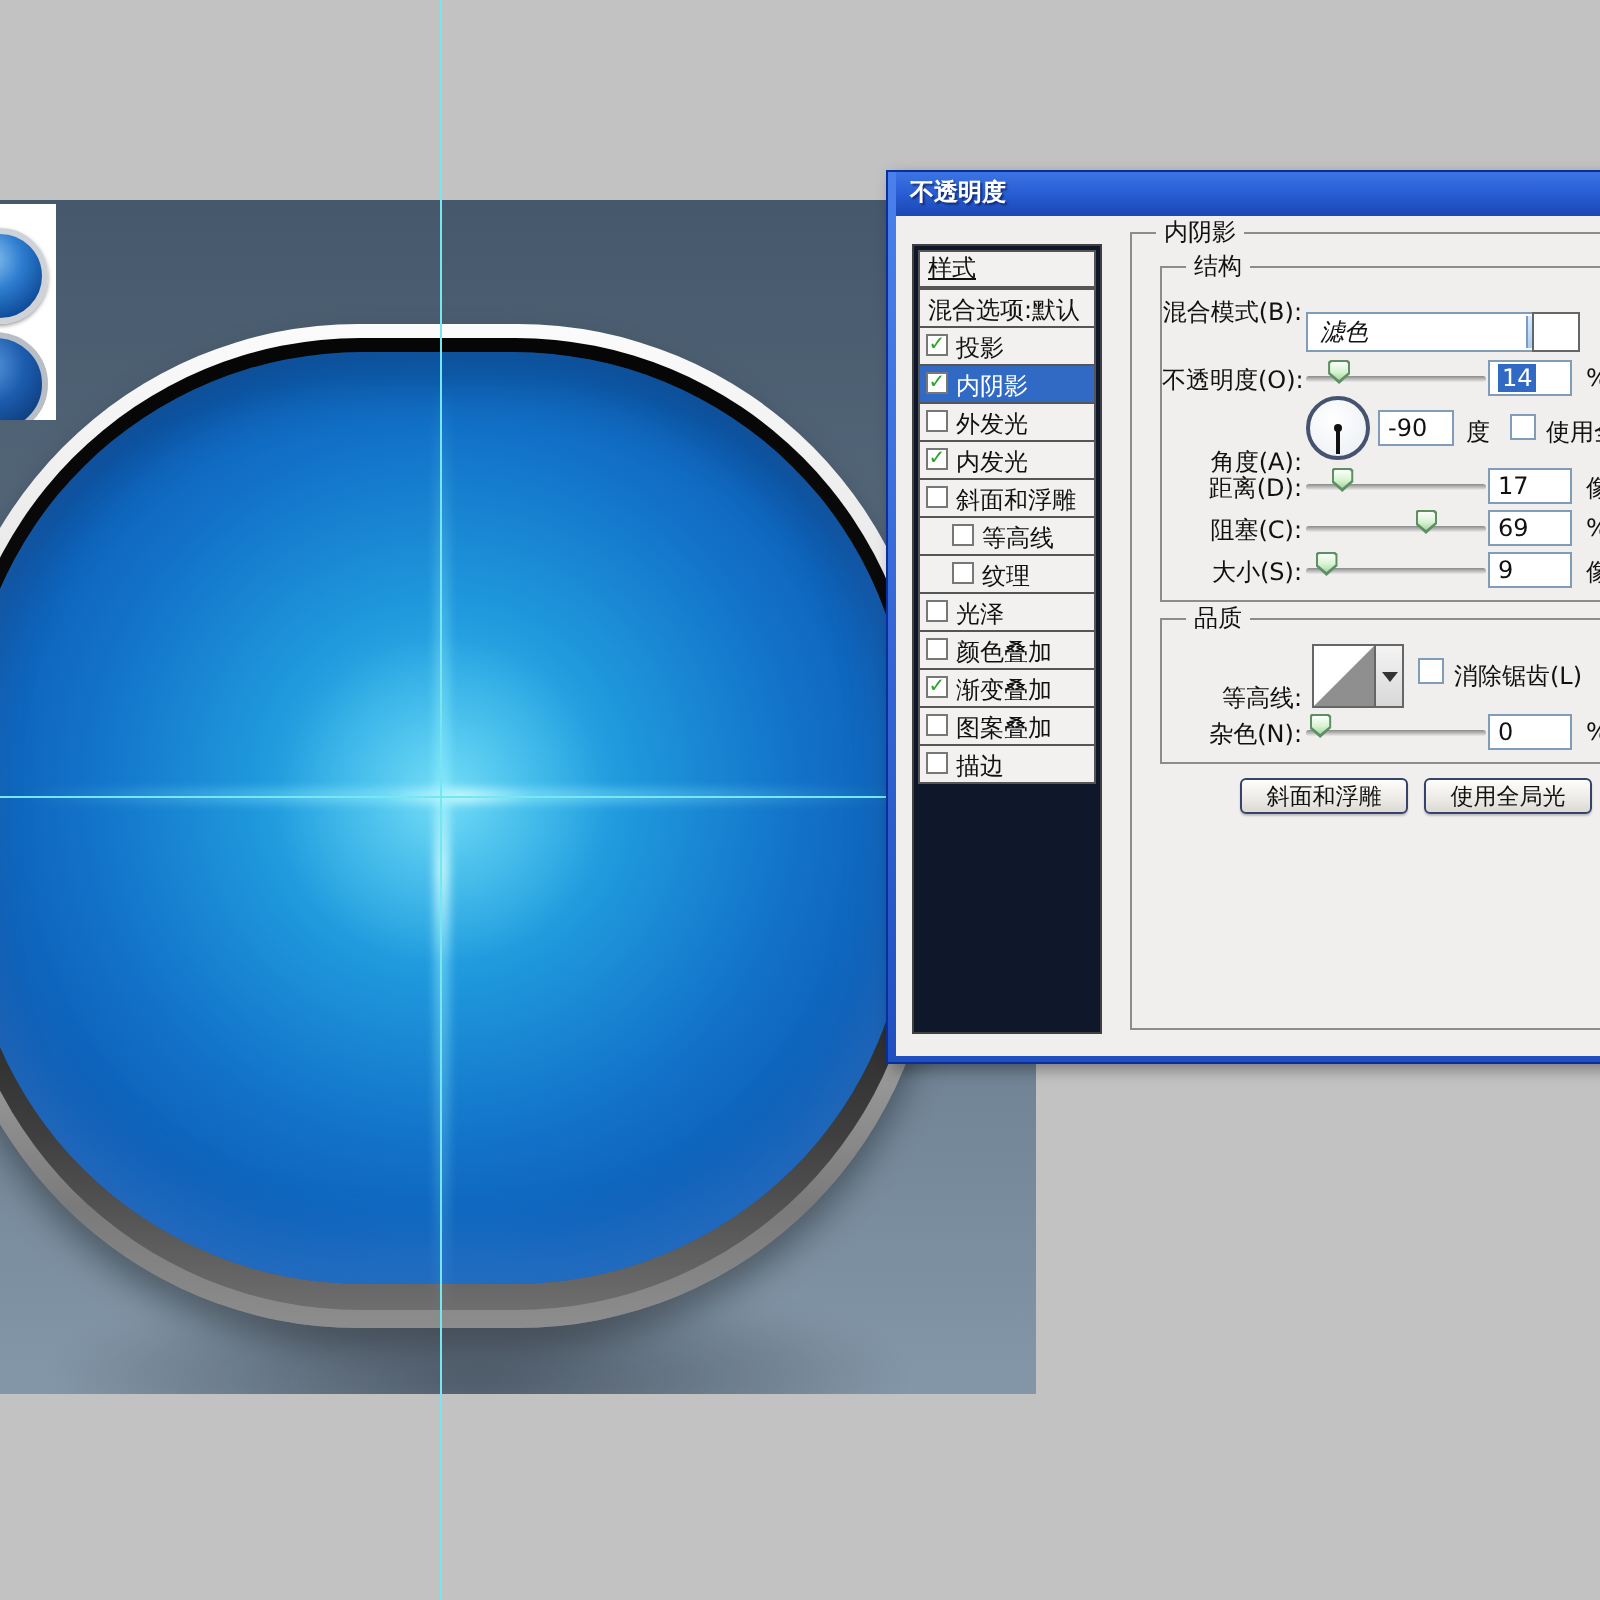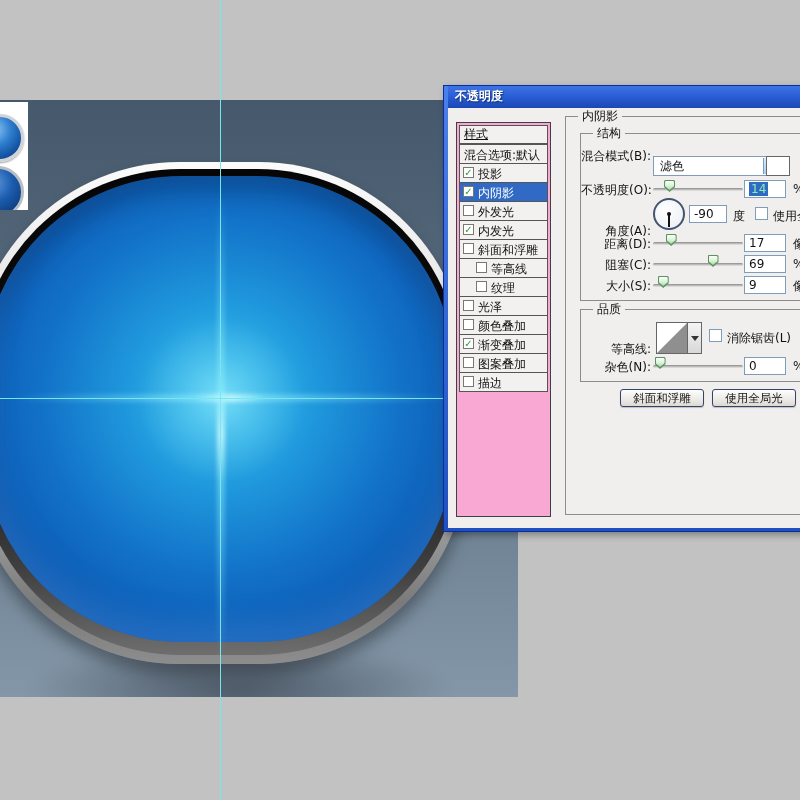--- a/index.html
+++ b/index.html
@@ -41,21 +41,21 @@
   .dialog { position:absolute; left:443px; top:85px; width:380px; height:447px; z-index:10;
             background:linear-gradient(180deg,#4a80ec,#2050c0); padding:0 4px 4px 4px;
             box-shadow:3px 3px 7px rgba(0,0,0,.35); border:1px solid #0a2f9c; }
   .titlebar { height:22px; line-height:21px; color:#fff; font-weight:bold; font-size:12px;
               padding-left:7px; text-shadow:1px 1px 1px rgba(0,0,30,.5);
               background:linear-gradient(180deg,#3d74e4 0%,#2a5fd6 45%,#1a47b4 100%); }
   .dbody { position:relative; width:371px; height:420px; background:#f0efee; }
 
   
   .styles-list { position:absolute; left:8px; top:14px; width:95px; height:395px;
-                 border:1px solid #404040; background:#f9a8d4;text-decoration:underline; }
+                 border:1px solid #404040; background:#0f172a;text-decoration:underline; }
   .list-cell { position:relative; margin:2px 2px 0 2px; height:19px; line-height:17px;
                border:1px solid #555; background:#f2f1f0; padding-left:4px; white-space:nowrap; overflow:hidden; }
   .rows { position:absolute; left:0; top:22px; right:0; }
   .row { position:relative; margin:-1px 2px 0 2px; height:20px; line-height:18px;
          border:1px solid #555; background:#f2f1f0; white-space:nowrap; overflow:hidden; }
   .row .lbl { position:absolute; left:18px; top:1px; }
   .row.indent .lbl { left:31px; }
   .row .cb { position:absolute; left:3px; top:3px; width:11px; height:11px; background:#fff;
              border:1px solid #777; font-size:10px; line-height:9px; text-align:center; color:#2aa32a; font-weight:bold; }
   .row.indent .cb { left:16px; }
@@ -73,24 +73,24 @@
   .track { position:absolute; height:3px; width:90px; border-radius:2px;
            background:linear-gradient(180deg,#8a8a8a,#e9e9e9); }
   .thumb-s { position:absolute; width:11px; height:12px; }
   .thumb-s .t-o { position:absolute; inset:0; background:#5e8f63;
                   clip-path:polygon(50% 100%, 0 58%, 0 8%, 10% 0, 90% 0, 100% 8%, 100% 58%); }
   .thumb-s .t-i { position:absolute; left:1px; top:1px; right:1px; bottom:2px;
                   background:linear-gradient(180deg,#fbfffb 0%,#d8f3d4 55%,#a8d8a2 100%);
                   clip-path:polygon(50% 100%, 0 58%, 0 8%, 10% 0, 90% 0, 100% 8%, 100% 58%); }
   .vbox { position:absolute; width:42px; height:18px; background:#fff; border:1px solid #7f9db9;
           line-height:16px; padding-left:4px; white-space:nowrap; }
-  .vbox .sel { background:#316ac5; color:#86efac; padding:0 2px; }
+  .vbox .sel { background:#316ac5; color:#ffffff; padding:0 2px; }
   .unit { position:absolute; white-space:nowrap; }
   .dropdown { position:absolute; left:72px; top:22px; width:129px; height:20px; background:#fff;
-              border:1px solid #7f9db9; line-height:18px; padding-left:6px; }
+              border:1px solid #7f9db9; line-height:18px; padding-left:6px;font-style:italic; }
   .dd-arrow { position:absolute; right:1px; top:1px; width:17px; height:16px; border-left:1px solid #7f9db9;
               background:linear-gradient(180deg,#d9ebfd,#a9cdf5); display:flex; align-items:center; justify-content:center; border-radius:0 1px 1px 0; }
   .dd-arrow i { width:0; height:0; border-left:4px solid transparent; border-right:4px solid transparent; border-top:5px solid #215dc6; }
   .swatch { position:absolute; left:185px; top:22px; width:24px; height:20px; background:#fff; border:1px solid #666; }
   .dial { position:absolute; left:72px; top:64px; width:32px; height:32px; border-radius:50%;
           border:2px solid #44536f; background:radial-gradient(circle at 40% 35%, #ffffff, #e9edf3); }
   .dial .needle { position:absolute; left:13px; top:14px; width:2px; height:13px; background:#111; }
   .dial .dot { position:absolute; left:12px; top:12px; width:4px; height:4px; background:#111; border-radius:50%; }
   .xcb { position:absolute; width:13px; height:13px; background:#fff; border:1px solid #7f9db9; }
   .contour-swatch { position:absolute; left:75px; top:12px; width:32px; height:32px; border:1px solid #666;

